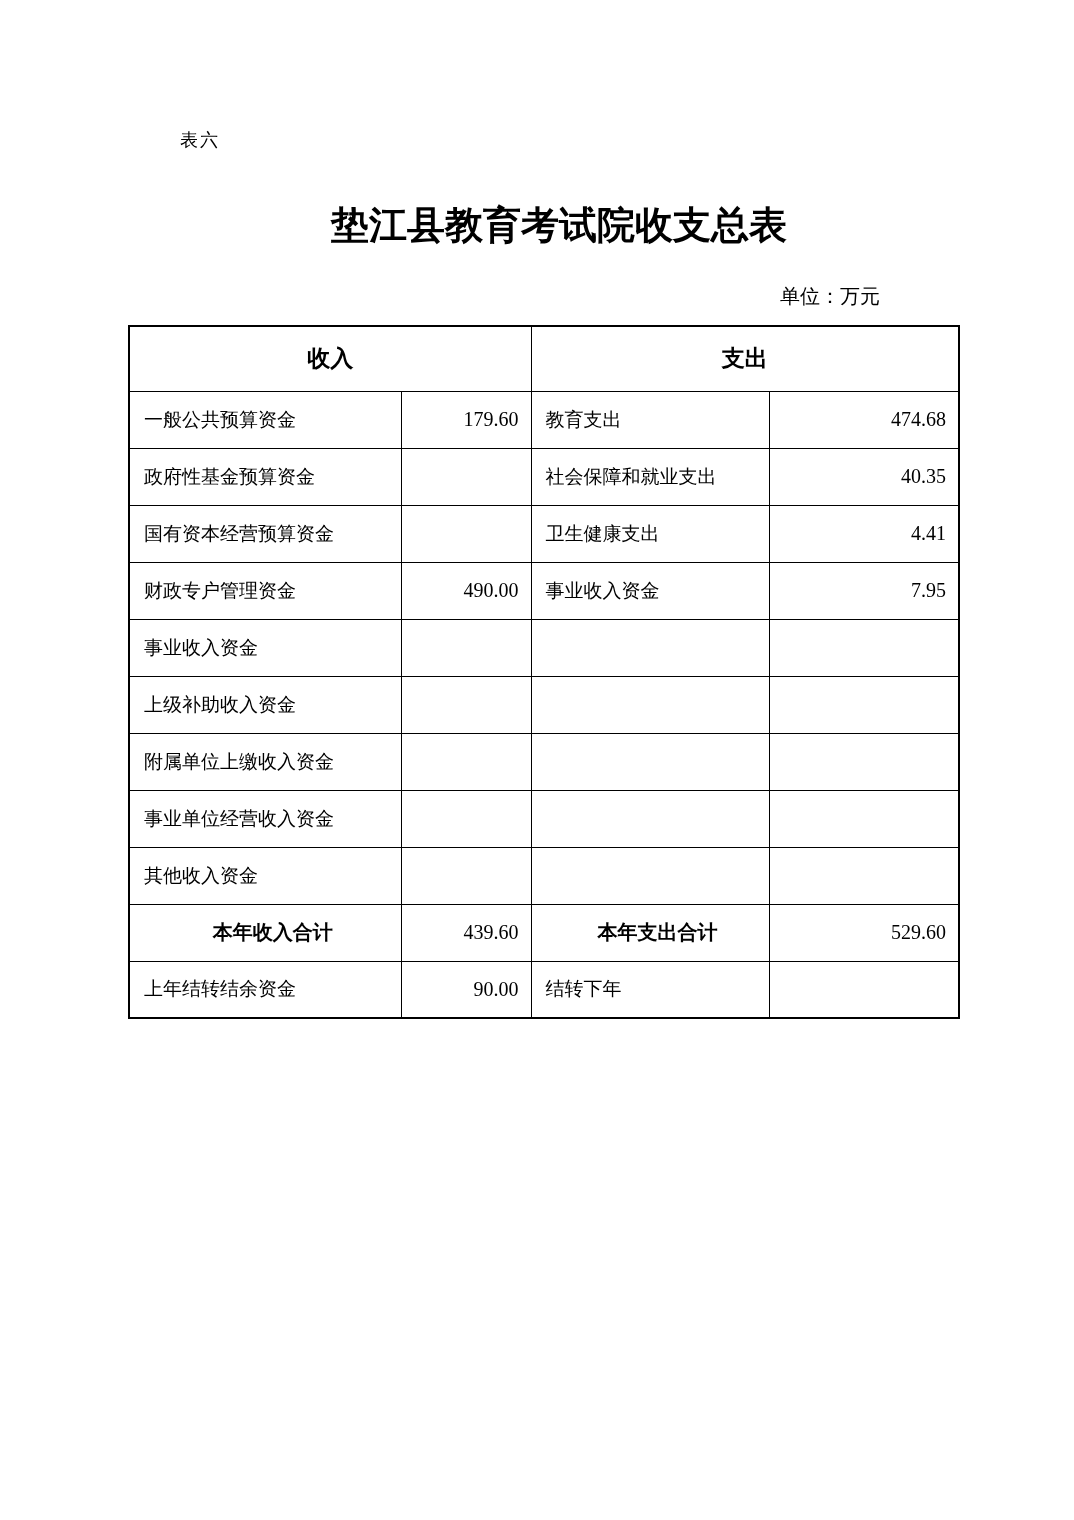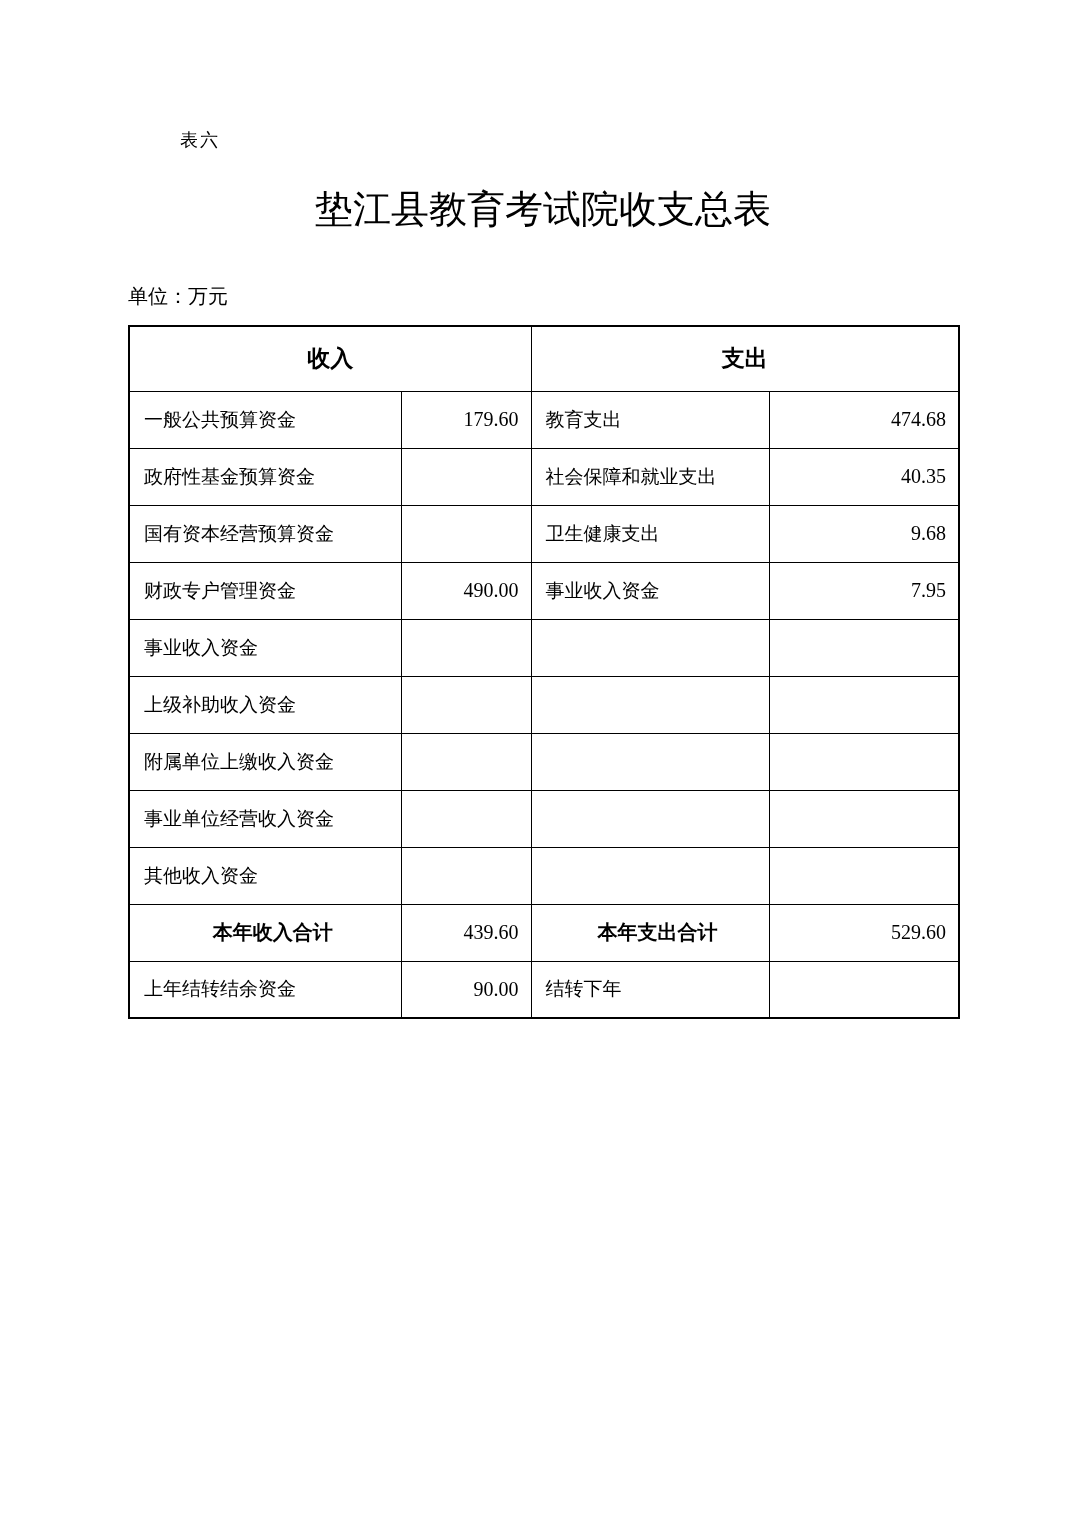--- a/index.html
+++ b/index.html
@@ -23,32 +23,33 @@
     font-size: 18px;
     font-family: "Liberation Serif", serif;
     letter-spacing: 2px;
     margin-left: 43px;
   }
   .doc-title {
     position: absolute;
     left: 128px;
     top: 186px;
     width: 830px;
-    margin: 0;
+    margin: 16px;
     text-align: center;
     font-size: 38px;
     line-height: 46px;
-    font-weight: normal;
+    font-weight: bold;
     font-family: "Liberation Serif", serif;
   }
   .unit-note {
     position: absolute;
     left: 128px;
     top: 283px;
     width: 752px; 
+    text-align: right;
     font-size: 20px;
     font-family: "Liberation Serif", serif;
   }
   table.budget-table {
     position: absolute;
     left: 128px;
     top: 325px;
     width: 830px;
     border-collapse: collapse;
     table-layout: fixed;
@@ -124,21 +125,21 @@
         <tr>
           <td class="item-cell">政府性基金预算资金</td>
           <td class="value-cell"></td>
           <td class="item-cell">社会保障和就业支出</td>
           <td class="value-cell">40.35</td>
         </tr>
         <tr>
           <td class="item-cell">国有资本经营预算资金</td>
           <td class="value-cell"></td>
           <td class="item-cell">卫生健康支出</td>
-          <td class="value-cell">9.68</td>
+          <td class="value-cell">4.41</td>
         </tr>
         <tr>
           <td class="item-cell">财政专户管理资金</td>
           <td class="value-cell">490.00</td>
           <td class="item-cell">事业收入资金</td>
           <td class="value-cell">7.95</td>
         </tr>
         <tr>
           <td class="item-cell">事业收入资金</td>
           <td class="value-cell"></td>

